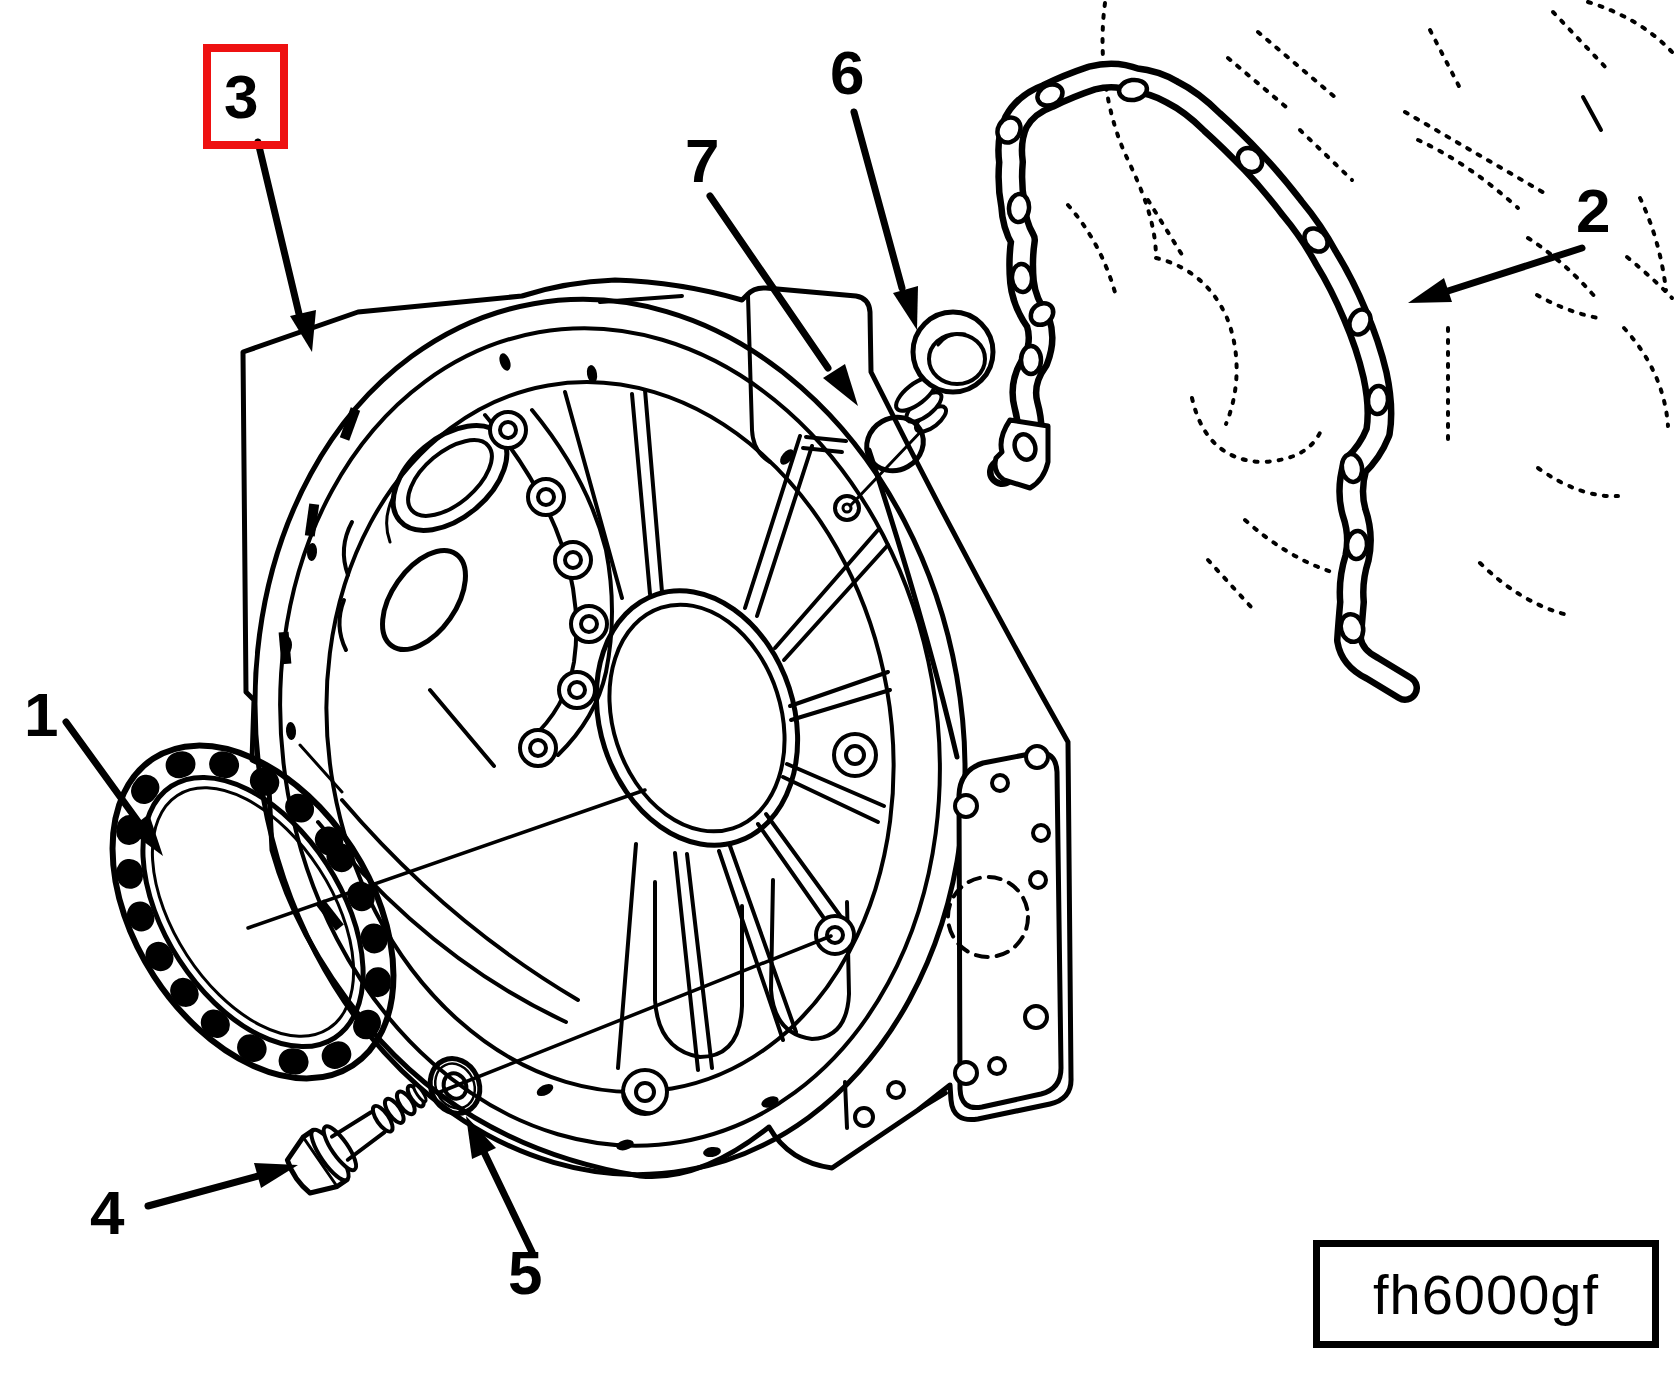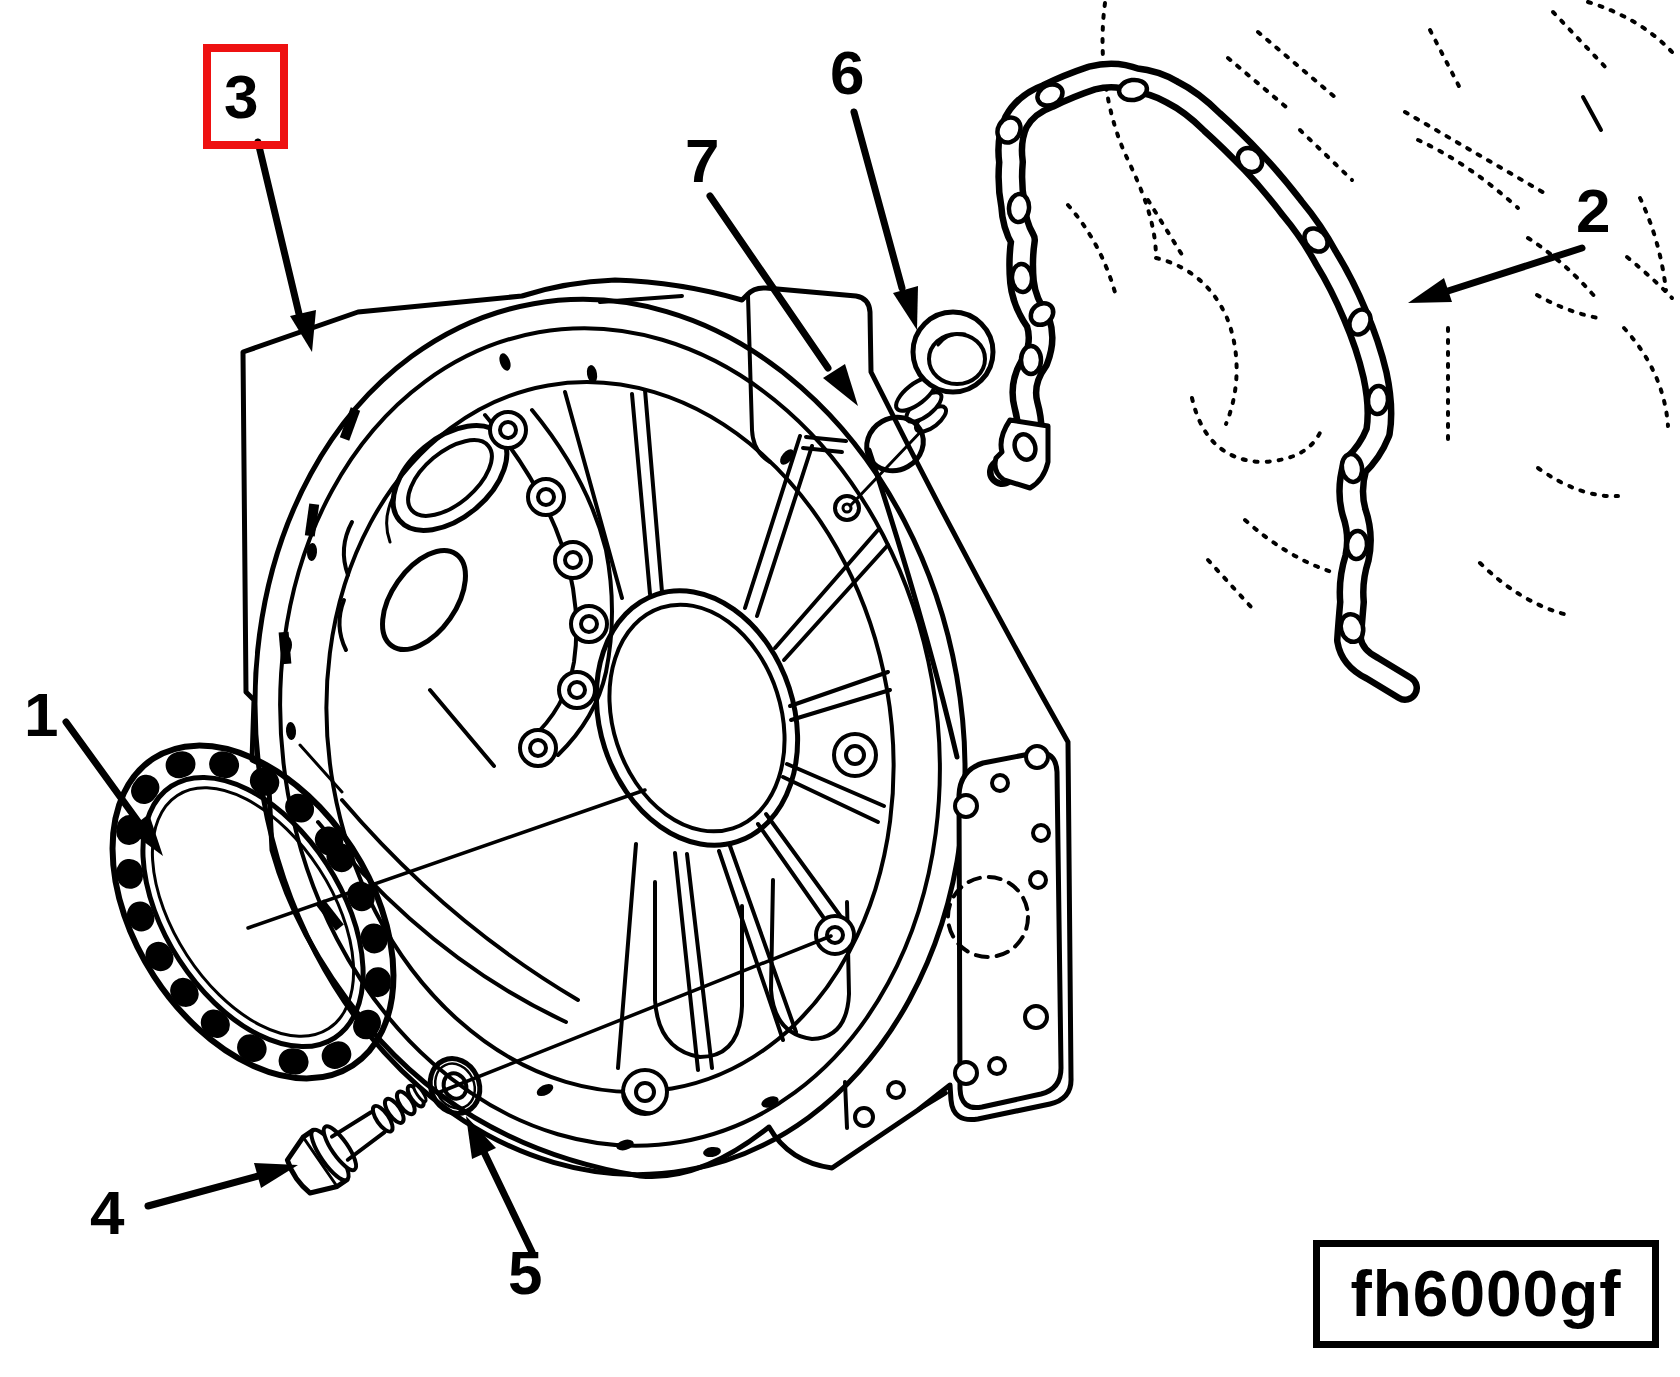--- a/index.html
+++ b/index.html
@@ -33,22 +33,22 @@
   }
   .figure-code-box{
     position:absolute;
     left:1313px;top:1240px;
     width:332px;height:94px;
     border:7px solid var(--ink);
     background:#fff;
     display:flex;align-items:center;justify-content:center;
   }
   .figure-code-box .code{
-    font-weight:bold;
-    font-size:64px;
+    font-weight:normal;
+    font-size:56px;
     letter-spacing:1px;
     color:var(--ink);
   }
 </style>
 </head>
 <body>
 
 <div class="stage">
 
 <svg width="1680" height="1377" viewBox="0 0 1680 1377">

